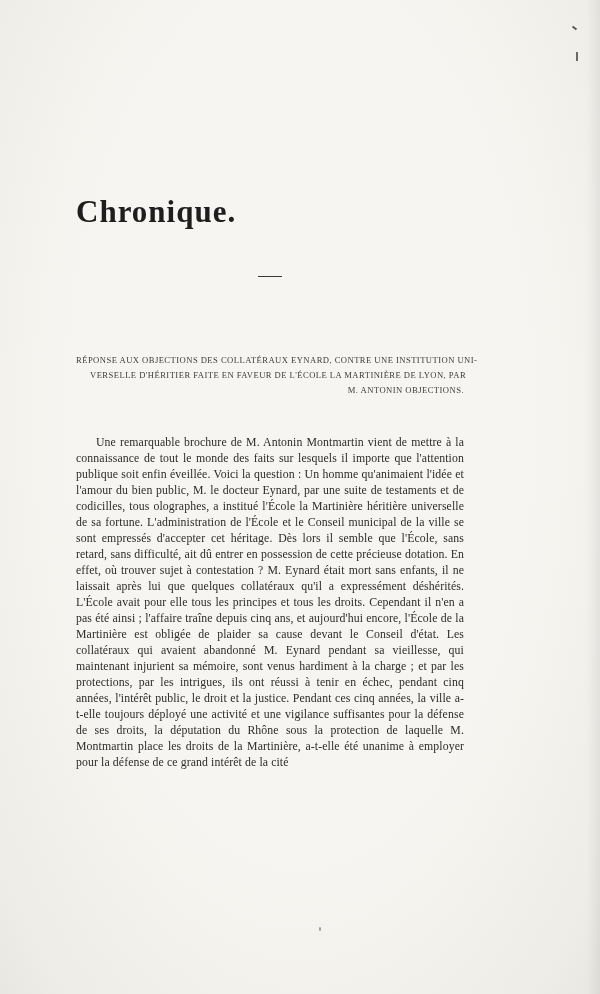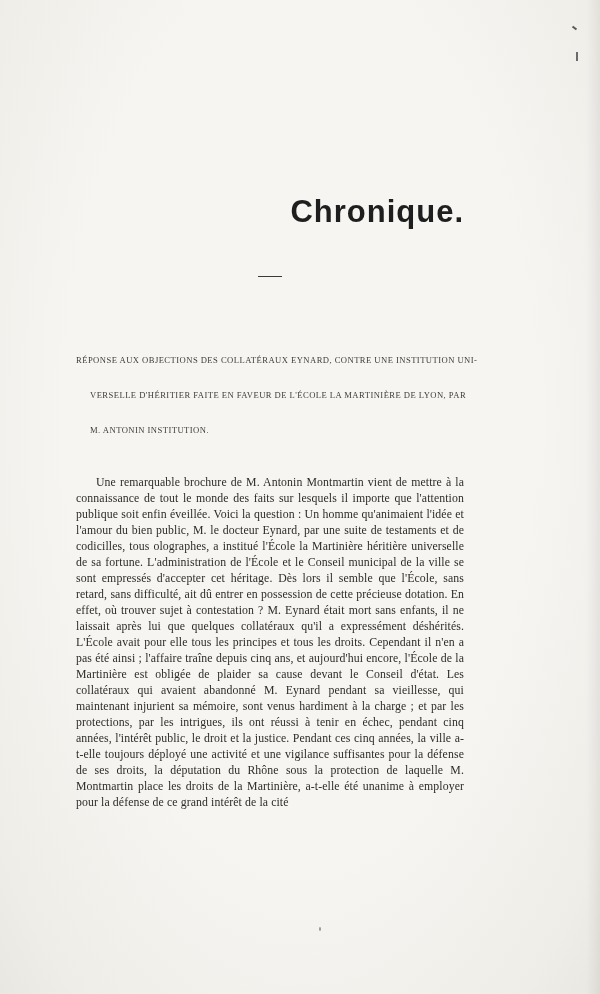--- a/index.html
+++ b/index.html
@@ -27,43 +27,43 @@
     pointer-events: none;
   }
   .column {
     position: absolute;
     left: 76px;
     top: 0;
     width: 388px;
   }
   .doc-title {
     margin-top: 194px;
-    text-align: right;
-    font-family: Liberation Sans, sans-serif;
+    text-align: left;
+    font-family: Liberation Serif, serif;
     font-weight: 700;
     font-size: 31px;
     letter-spacing: 1px;
     color: #1e1e1e;
   }
   .divider {
     width: 24px;
     height: 0;
     border-top: 1.5px solid #3a3a3a;
     margin: 46px auto 0 auto;
   }
   .subject-heading {
     margin-top: 76px;
     font-size: 8.6px;
     line-height: 15px;
     letter-spacing: 0.45px;
     color: #3c3c3c;
     font-weight: 400;
   }
-  .subject-line { white-space: nowrap; }
-  .subject-line.indented { margin-left: 14px; margin-top: 20px; }
+  .subject-line { white-space: nowrap; text-align: right; }
+  .subject-line.indented { margin-left: 14px; }
   .body-text {
     margin-top: 36px;
     font-size: 11.8px;
     line-height: 16px;
     text-align: justify;
     text-indent: 20px;
     color: #2d2c2a;
     letter-spacing: 0.1px;
   }
   
@@ -85,20 +85,20 @@
 
   <div class="column">
 
     <div class="doc-title">Chronique.</div>
 
     <div class="divider"></div>
 
     <div class="subject-heading">
       <div class="subject-line">RÉPONSE AUX OBJECTIONS DES COLLATÉRAUX EYNARD, CONTRE UNE INSTITUTION UNI-</div>
       <div class="subject-line indented">VERSELLE D'HÉRITIER FAITE EN FAVEUR DE L'ÉCOLE LA MARTINIÈRE DE LYON, PAR</div>
-      <div class="subject-line indented">M. ANTONIN INSTITUTION.</div>
+      <div class="subject-line indented">M. ANTONIN OBJECTIONS.</div>
     </div>
 
     <div class="body-text">Une remarquable brochure de M. Antonin Montmartin vient de mettre à la connaissance de tout le monde des faits sur lesquels il importe que l'attention publique soit enfin éveillée. Voici la question : Un homme qu'animaient l'idée et l'amour du bien public, M. le docteur Eynard, par une suite de testaments et de codicilles, tous olographes, a institué l'École la Martinière héritière universelle de sa fortune. L'administration de l'École et le Conseil municipal de la ville se sont empressés d'accepter cet héritage. Dès lors il semble que l'École, sans retard, sans difficulté, ait dû entrer en possession de cette précieuse dotation. En effet, où trouver sujet à contestation ? M. Eynard était mort sans enfants, il ne laissait après lui que quelques collatéraux qu'il a expressément déshérités. L'École avait pour elle tous les principes et tous les droits. Cependant il n'en a pas été ainsi ; l'affaire traîne depuis cinq ans, et aujourd'hui encore, l'École de la Martinière est obligée de plaider sa cause devant le Conseil d'état. Les collatéraux qui avaient abandonné M. Eynard pendant sa vieillesse, qui maintenant injurient sa mémoire, sont venus hardiment à la charge ; et par les protections, par les intrigues, ils ont réussi à tenir en échec, pendant cinq années, l'intérêt public, le droit et la justice. Pendant ces cinq années, la ville a-t-elle toujours déployé une activité et une vigilance suffisantes pour la défense de ses droits, la députation du Rhône sous la protection de laquelle M. Montmartin place les droits de la Martinière, a-t-elle été unanime à employer pour la défense de ce grand intérêt de la cité</div>
 
   </div>
 
 </div>
 
 </body></html>

